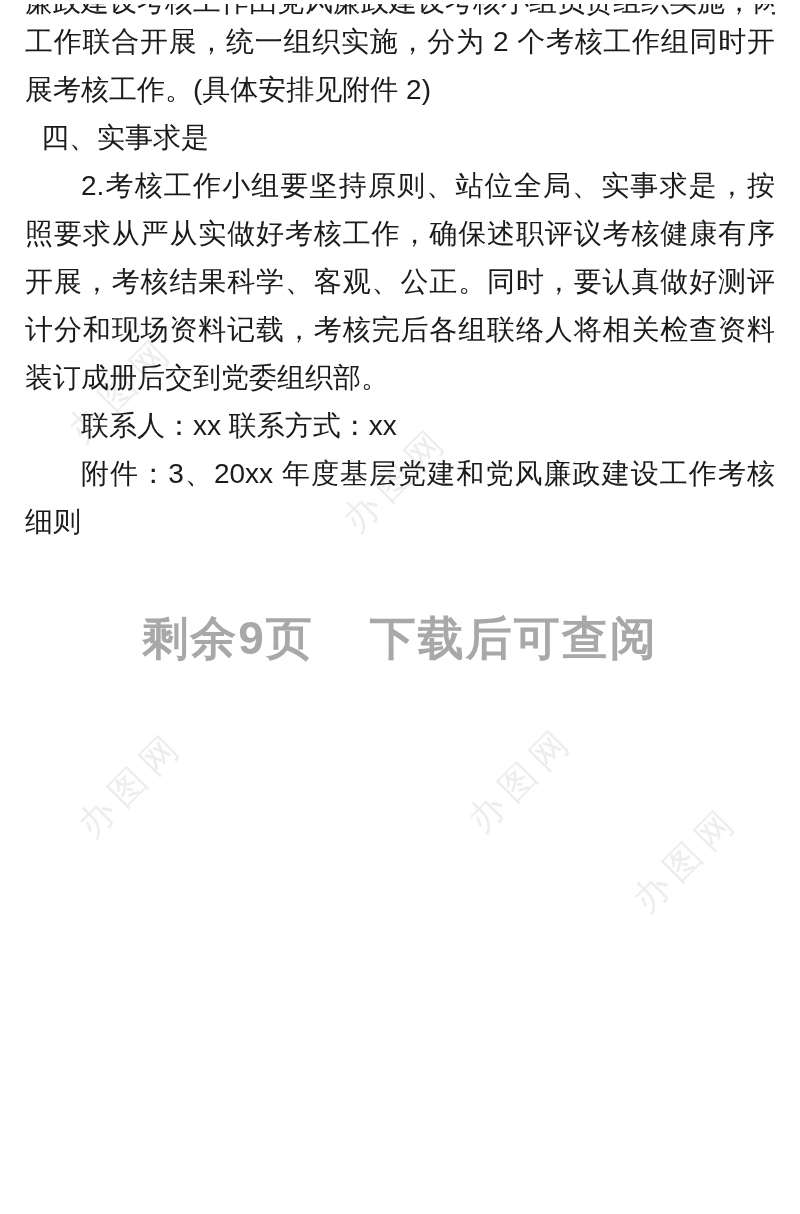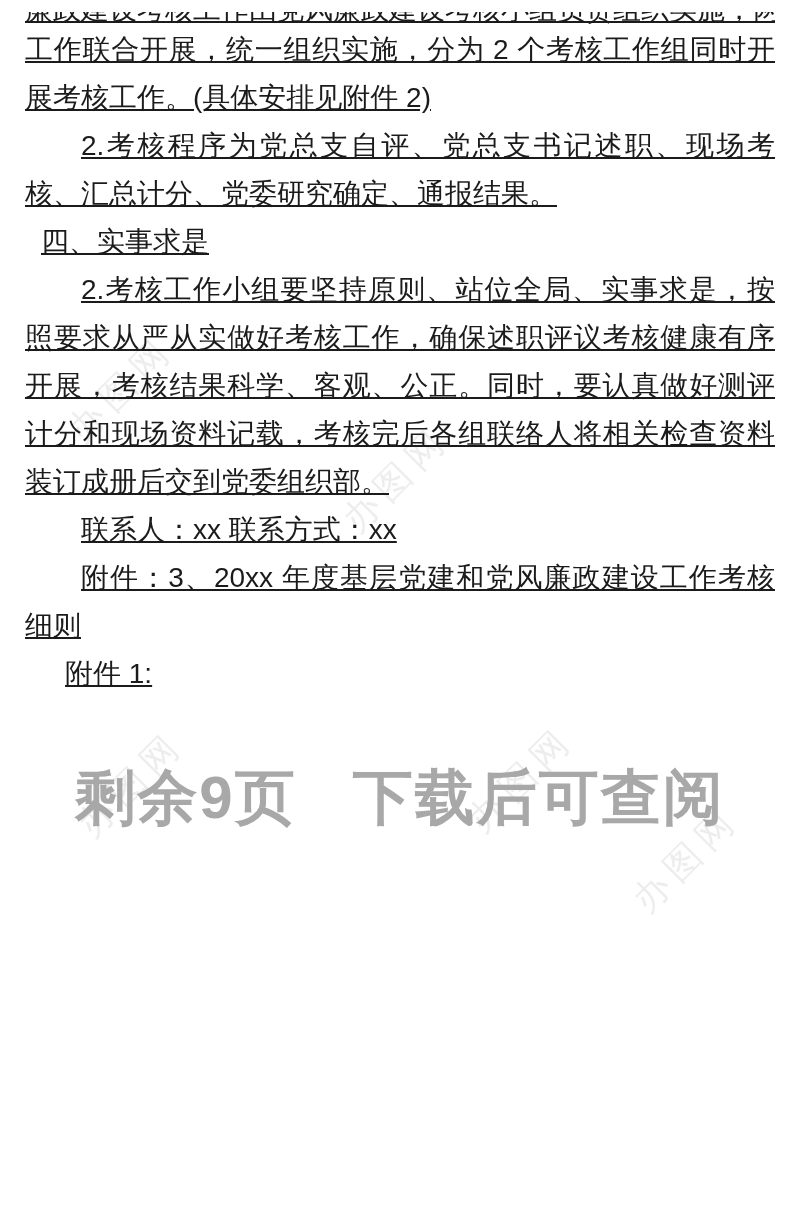--- a/index.html
+++ b/index.html
@@ -22,27 +22,26 @@
     transform: rotate(-45deg);
     font-size: 36px;
     letter-spacing: 8px;
     color: rgba(0, 0, 0, 0.07);
     white-space: nowrap;
     user-select: none;
   }
   .doc {
     position: relative;
     z-index: 1;
-    padding: 12px 25px;
+    padding: 4px 25px;
     color: #1b1b1b;
     font-size: 28px;
     line-height: 48px;
     text-align: justify;
     text-justify: inter-ideograph;
-    text-decoration: underline;
   }
   .doc p { margin: 0; }
   .indent { text-indent: 2em; }
   .clip-line {
     height: 14px;
     overflow: hidden;
   }
   .clip-line span {
     display: block;
     line-height: 48px;
@@ -57,21 +56,21 @@
   .attach1 {
     margin-top: 96px;
     text-indent: 40px;
   }
   .banner {
     position: relative;
     z-index: 1;
     margin-top: 62px;
     text-align: center;
     font-weight: bold;
-    font-size: 60px;
+    font-size: 46px;
     line-height: 52px;
     color: #a8a8a8;
     letter-spacing: 2px;
     cursor: pointer;
   }
   .banner .gap { display: inline-block; width: 56px; }
 </style>
 </head>
 <body>
 
@@ -86,33 +85,31 @@
   </div>
 
   <div class="doc">
 
     <div class="clip-line">
       <span>廉政建设考核工作由党风廉政建设考核小组负责组织实施，两项考核</span>
     </div>
 
     <p>工作联合开展，统一组织实施，分为 2 个考核工作组同时开展考核工作。(具体安排见附件 2)</p>
 
-    <p class="indent">2.考核程序为党总支自评、党总支书记述职、现场考核、汇总计分、党委研究确定、通报结果。</p>
 
     <p class="heading">四、实事求是</p>
 
 
     <p class="indent">2.考核工作小组要坚持原则、站位全局、实事求是，按照要求从严从实做好考核工作，确保述职评议考核健康有序开展，考核结果科学、客观、公正。同时，要认真做好测评计分和现场资料记载，考核完后各组联络人将相关检查资料装订成册后交到党委组织部。</p>
 
     <p class="indent">联系人：xx 联系方式：xx</p>
 
     <p class="indent">附件：3、20xx 年度基层党建和党风廉政建设工作考核细则</p>
 
 
-    <p class="attach1">附件 1:</p>
 
   </div>
 
   <div class="banner">
     <span>剩余9页</span><span class="gap"></span><span>下载后可查阅</span>
   </div>
 
 </div>
 
 </body></html>

